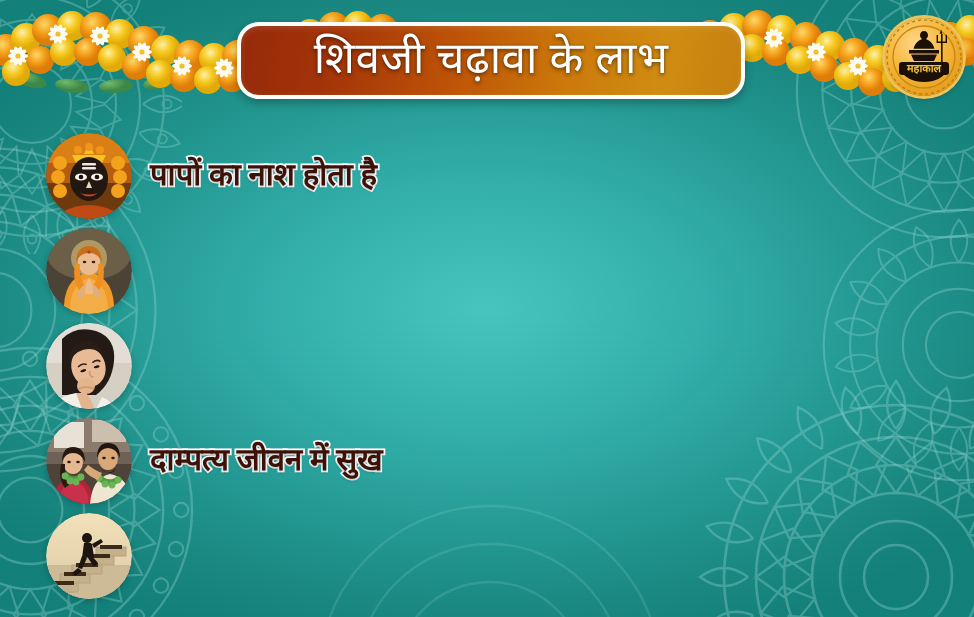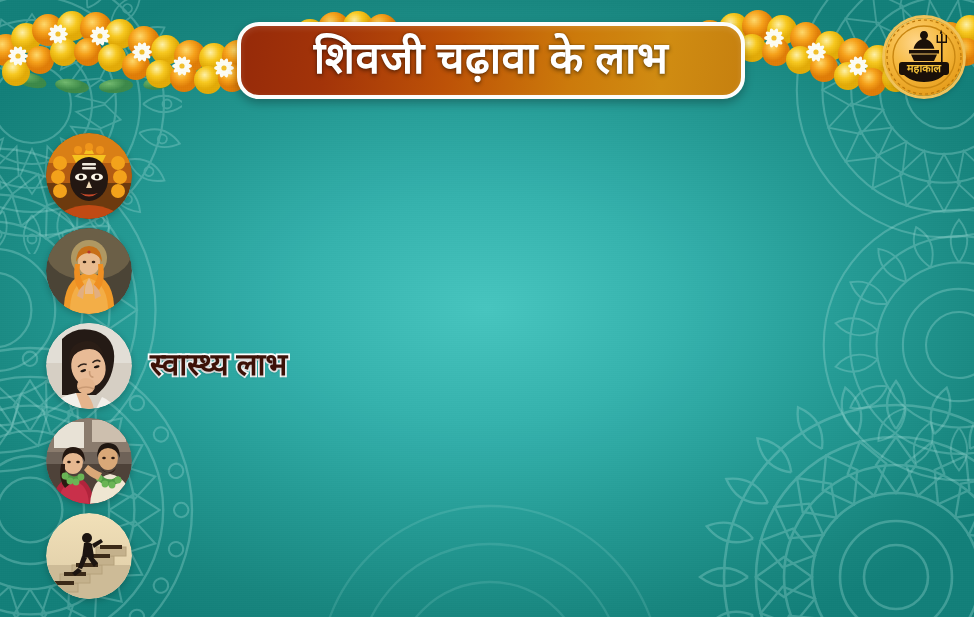--- a/index.html
+++ b/index.html
@@ -43,21 +43,21 @@
     border-radius:22px;
     border:4px solid #fdfdfb;
     background:linear-gradient(100deg,#962a09 0%, #a33409 18%, #bd5207 42%, #cc7a0b 66%, #d08c12 84%, #c6800f 100%);
     box-shadow:0 4px 10px rgba(0,0,0,.28), inset 0 2px 6px rgba(255,255,255,.12);
     display:flex; align-items:center; justify-content:center;
     z-index:6;
   }
   .title-text{
     color:#ffffff;
     font-family:"Liberation Serif", serif;
-    font-size:44px; font-weight:bold;
+    font-size:44px; font-weight:normal;
     letter-spacing:.5px;
     line-height:1;
     text-shadow:0 2px 4px rgba(0,0,0,.45), 0 0 2px rgba(0,0,0,.35);
     white-space:nowrap;
     padding-bottom:4px;
   }
 
   
   .logo-badge{
     position:absolute; right:11px; top:18px;
@@ -946,20 +946,21 @@
                 <circle cx="51" cy="44" r="2.3" fill="#1a1009"></circle>
               </g>
 
             <path d="M43 48 l-3 7 h6z" fill="#f0d9b6"></path>
             <path d="M34 60 q9 7 18 0 q-9 3 -18 0z" fill="#c6482a"></path>
 
             <path d="M18 78 q25-12 50 0 v10 h-50z" fill="#c04a14"></path>
           </g>
         </svg>
       </div>
+      <span class="benefit-text">पापों का नाश होता है</span>
     </div>
 
     <div class="row">
       <div class="thumb">
         <svg width="86" height="86" viewBox="0 0 86 86" aria-hidden="true">
           <defs>
               <clipPath id="c2">
                 <circle cx="43" cy="43" r="43"></circle>
               </clipPath>
             </defs>
@@ -1023,21 +1024,20 @@
             <ellipse cx="40" cy="63" rx="9" ry="8" fill="#e4b48c"></ellipse>
             <path d="M32 66 q8-4 16 0" stroke="#c99a74" stroke-width="1.4" fill="none"></path>
 
             <path d="M30 70 q-8 6 -10 16 h28 q-2-10 -8-16z" fill="#e4b48c"></path>
 
             <path d="M56 74 q10 4 12 12 h-18z" fill="#f2efe9"></path>
             <path d="M4 86 q10-14 26-16 l6 16z" fill="#f2efe9"></path>
           </g>
         </svg>
       </div>
-      <span class="benefit-text">स्वास्थ्य लाभ</span>
     </div>
 
     <div class="row">
       <div class="thumb">
         <svg width="86" height="86" viewBox="0 0 86 86" aria-hidden="true">
           <defs>
               <clipPath id="c4">
                 <circle cx="43" cy="43" r="43"></circle>
               </clipPath>
             </defs>
@@ -1083,20 +1083,21 @@
                   <circle cx="59" cy="66" r="3.4"></circle>
                   <circle cx="66" cy="67" r="3.4"></circle>
                   <circle cx="72" cy="62" r="3.4"></circle>
                 </g>
 
               <path d="M52 62 q-10-4 -14-10 l4-5 q8 6 14 8z" fill="#d9a878"></path>
             </g>
           </g>
         </svg>
       </div>
+      <span class="benefit-text">दाम्पत्य जीवन में सुख</span>
     </div>
 
     <div class="row">
       <div class="thumb">
         <svg width="86" height="86" viewBox="0 0 86 86" aria-hidden="true">
           <defs>
             <clipPath id="c5">
                 <circle cx="43" cy="43" r="43"></circle>
               </clipPath>
             <linearGradient id="sky5" x1="0" y1="0" x2="0" y2="1">

